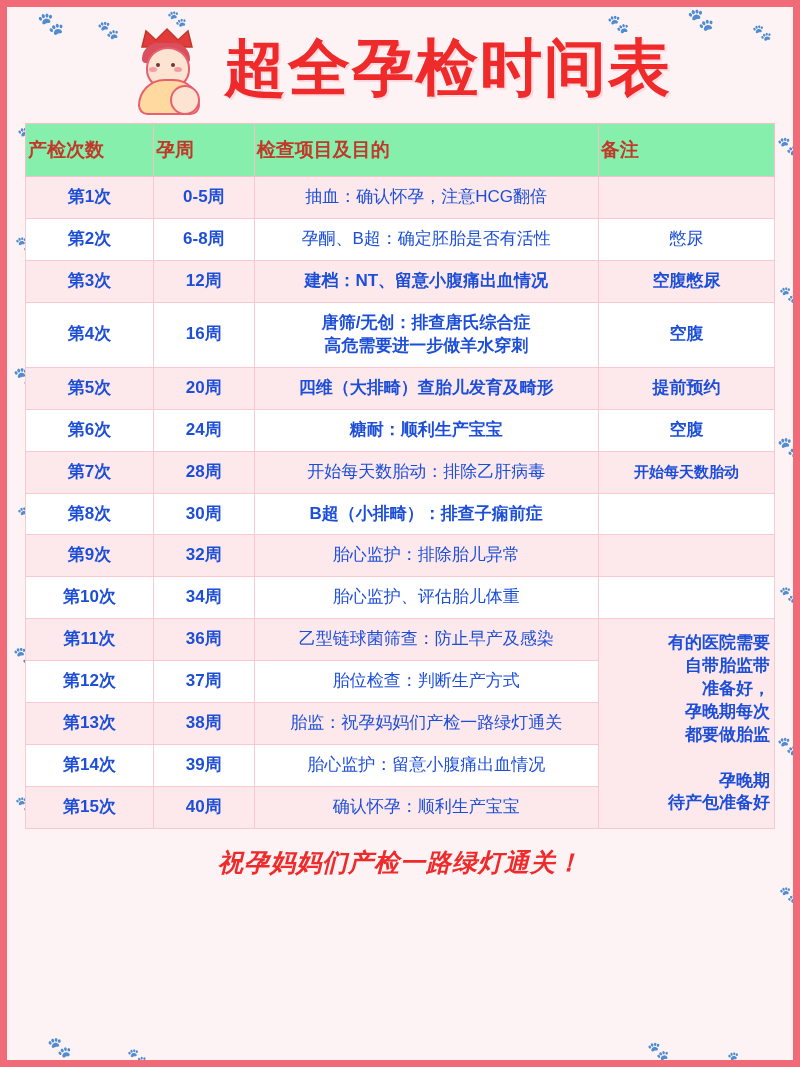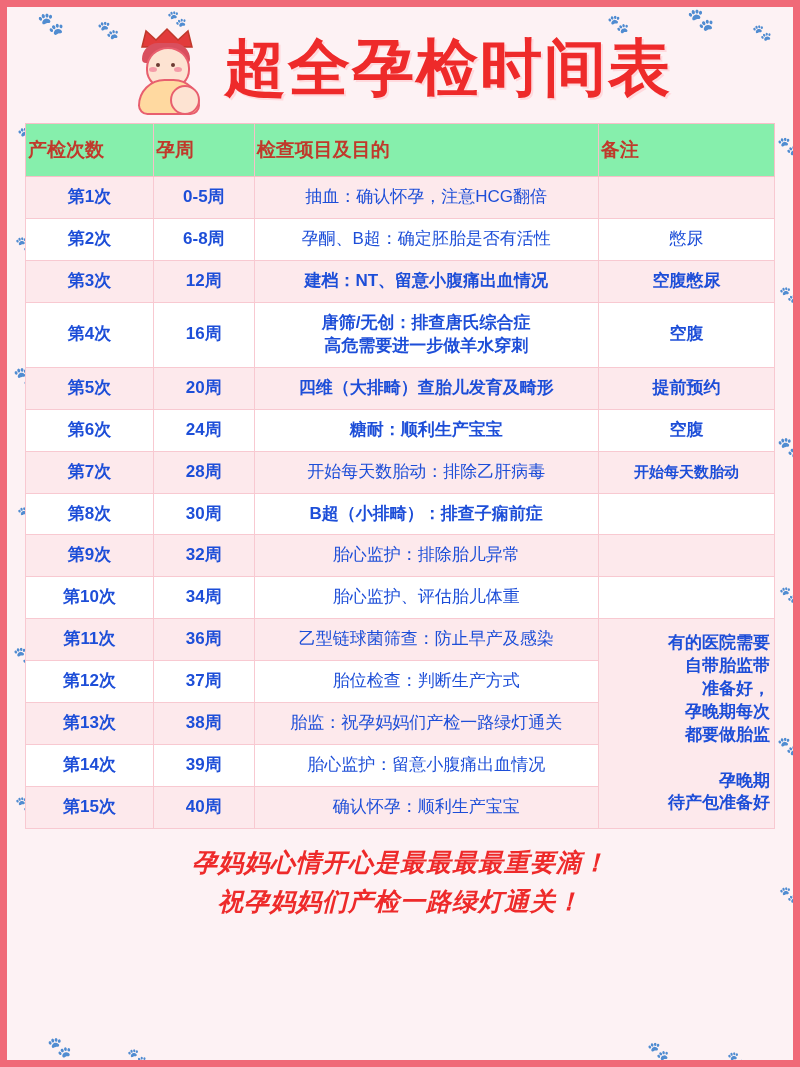--- a/index.html
+++ b/index.html
@@ -346,18 +346,17 @@
         </tr>
         <tr class="odd">
           <td class="num">第15次</td>
           <td class="week">40周</td>
           <td class="item">确认怀孕：顺利生产宝宝</td>
         </tr>
       </tbody>
     </table>
 
     <div class="footer">
-      <div>孕妈妈心情开心是最最最最重要滴！</div>
       <div>祝孕妈妈们产检一路绿灯通关！</div>
     </div>
 
   </div>
 </div>
 
 </body></html>

